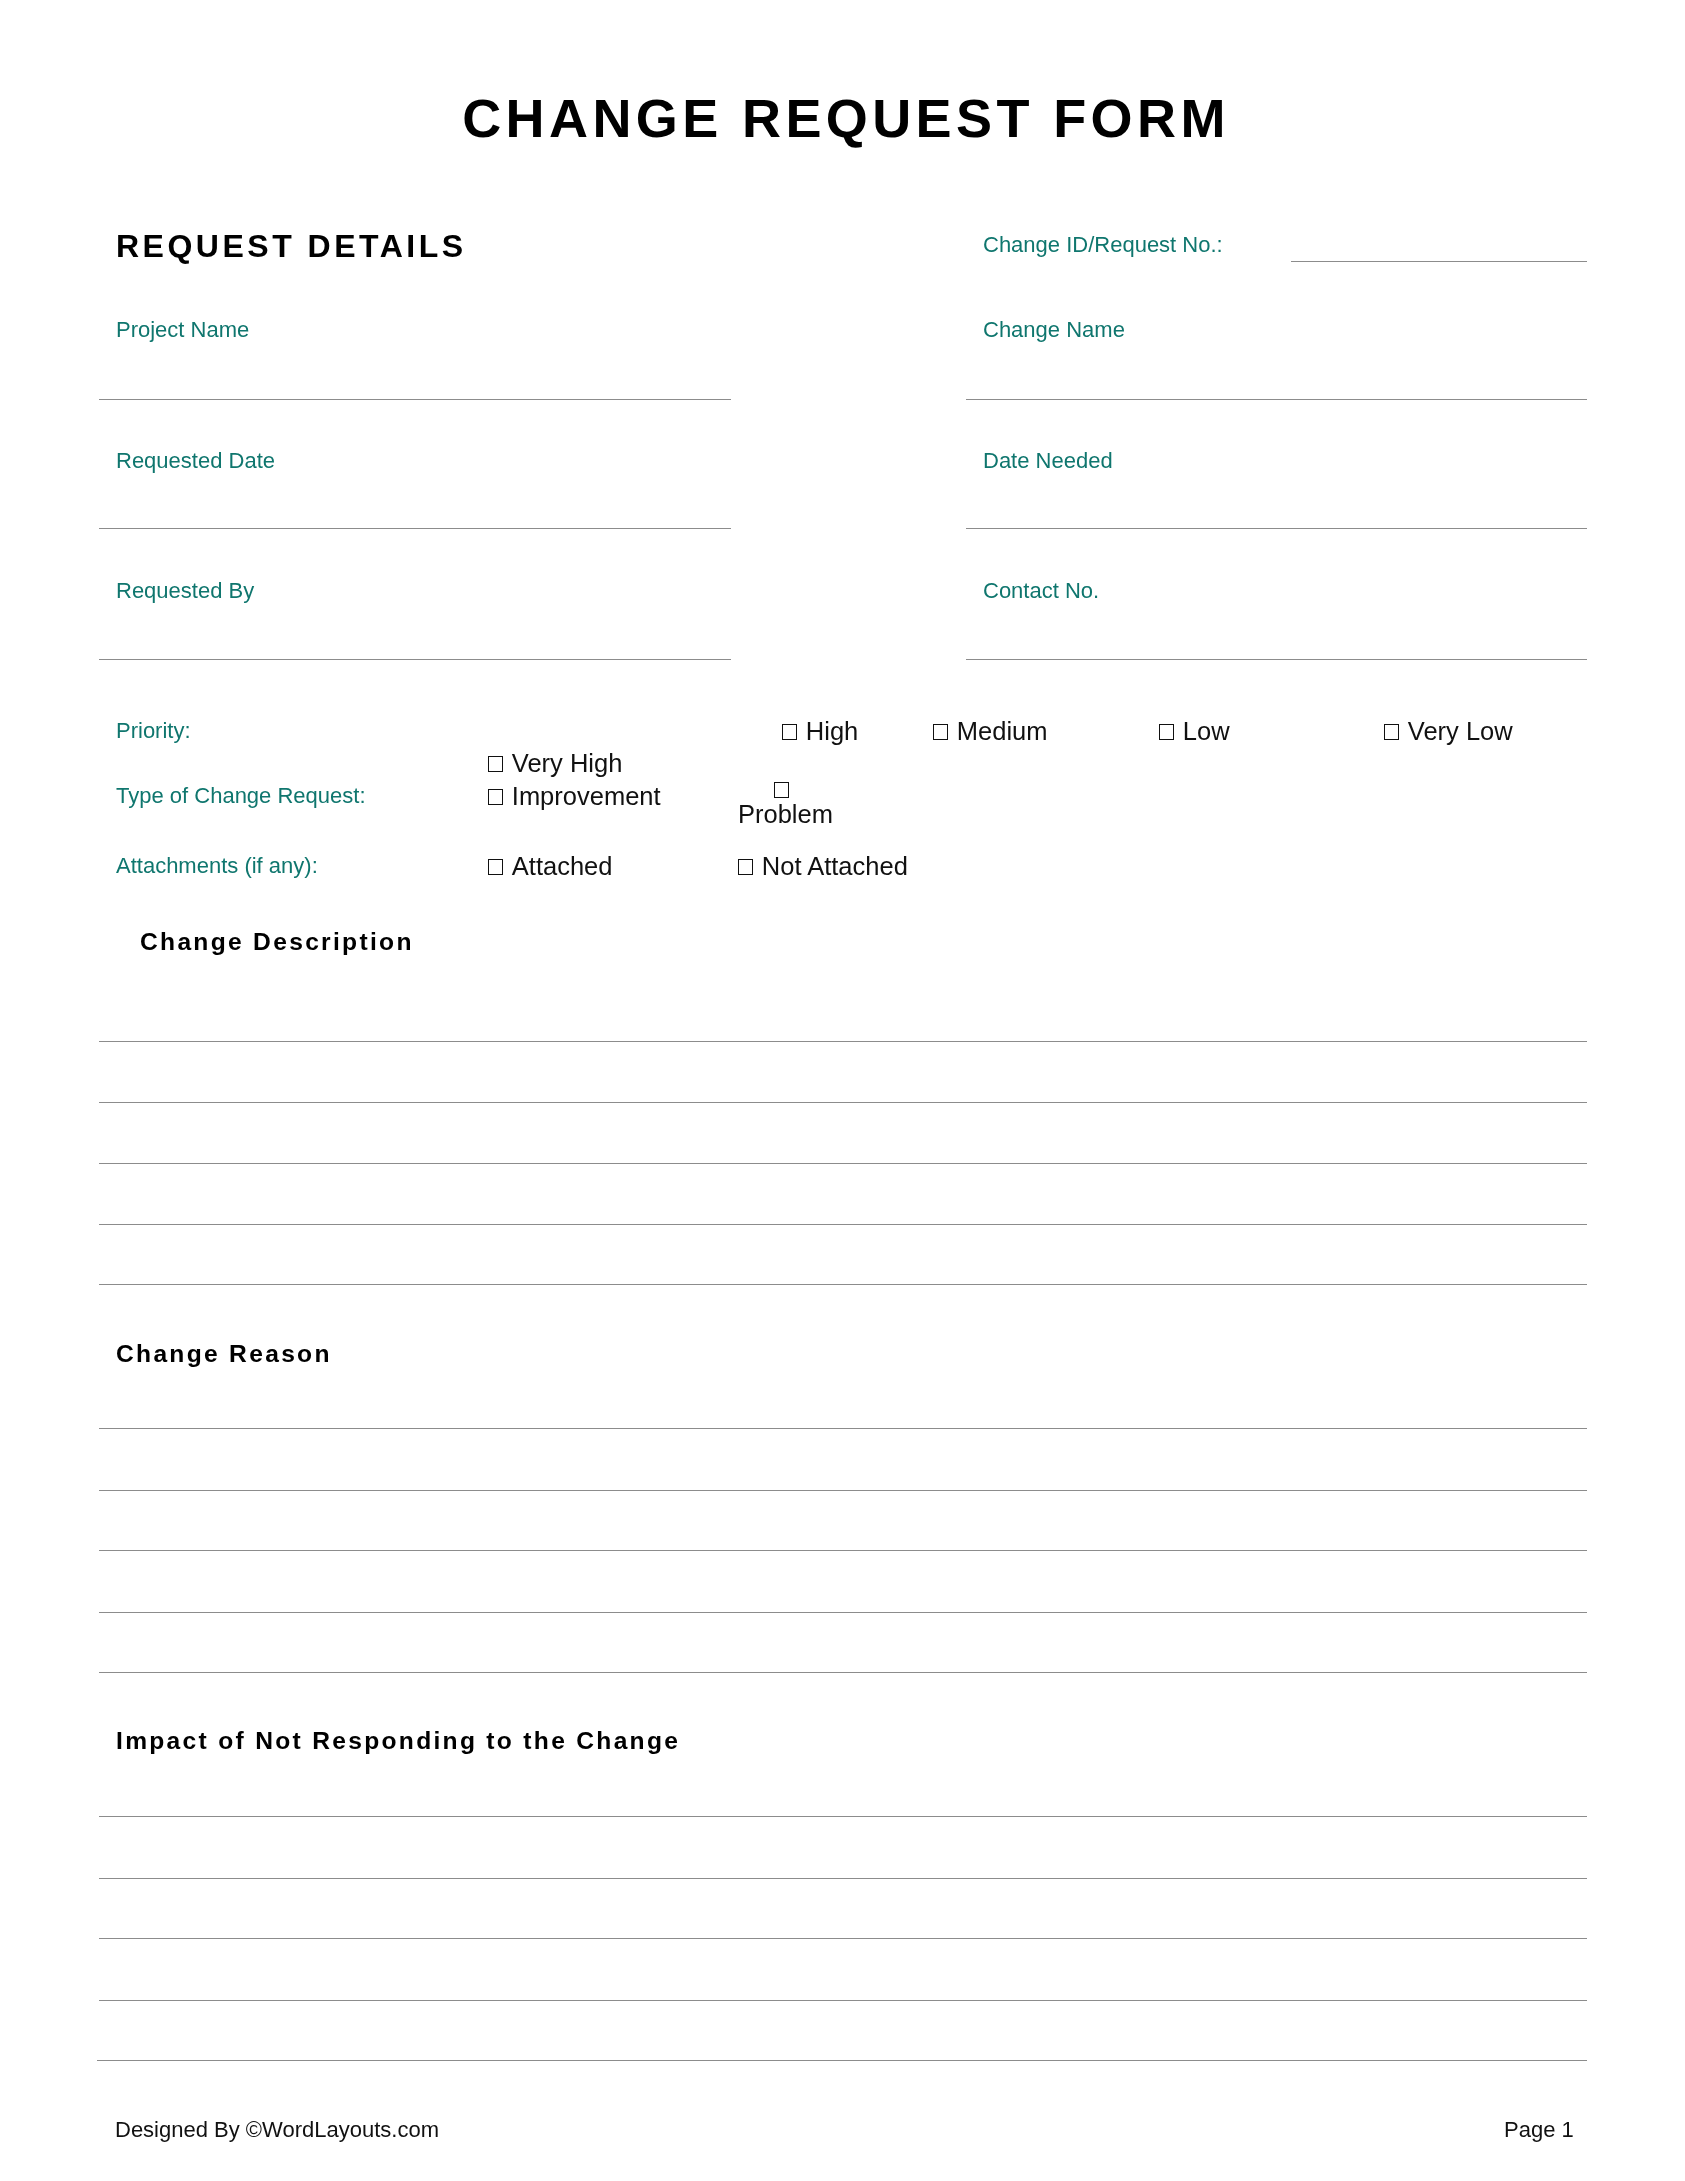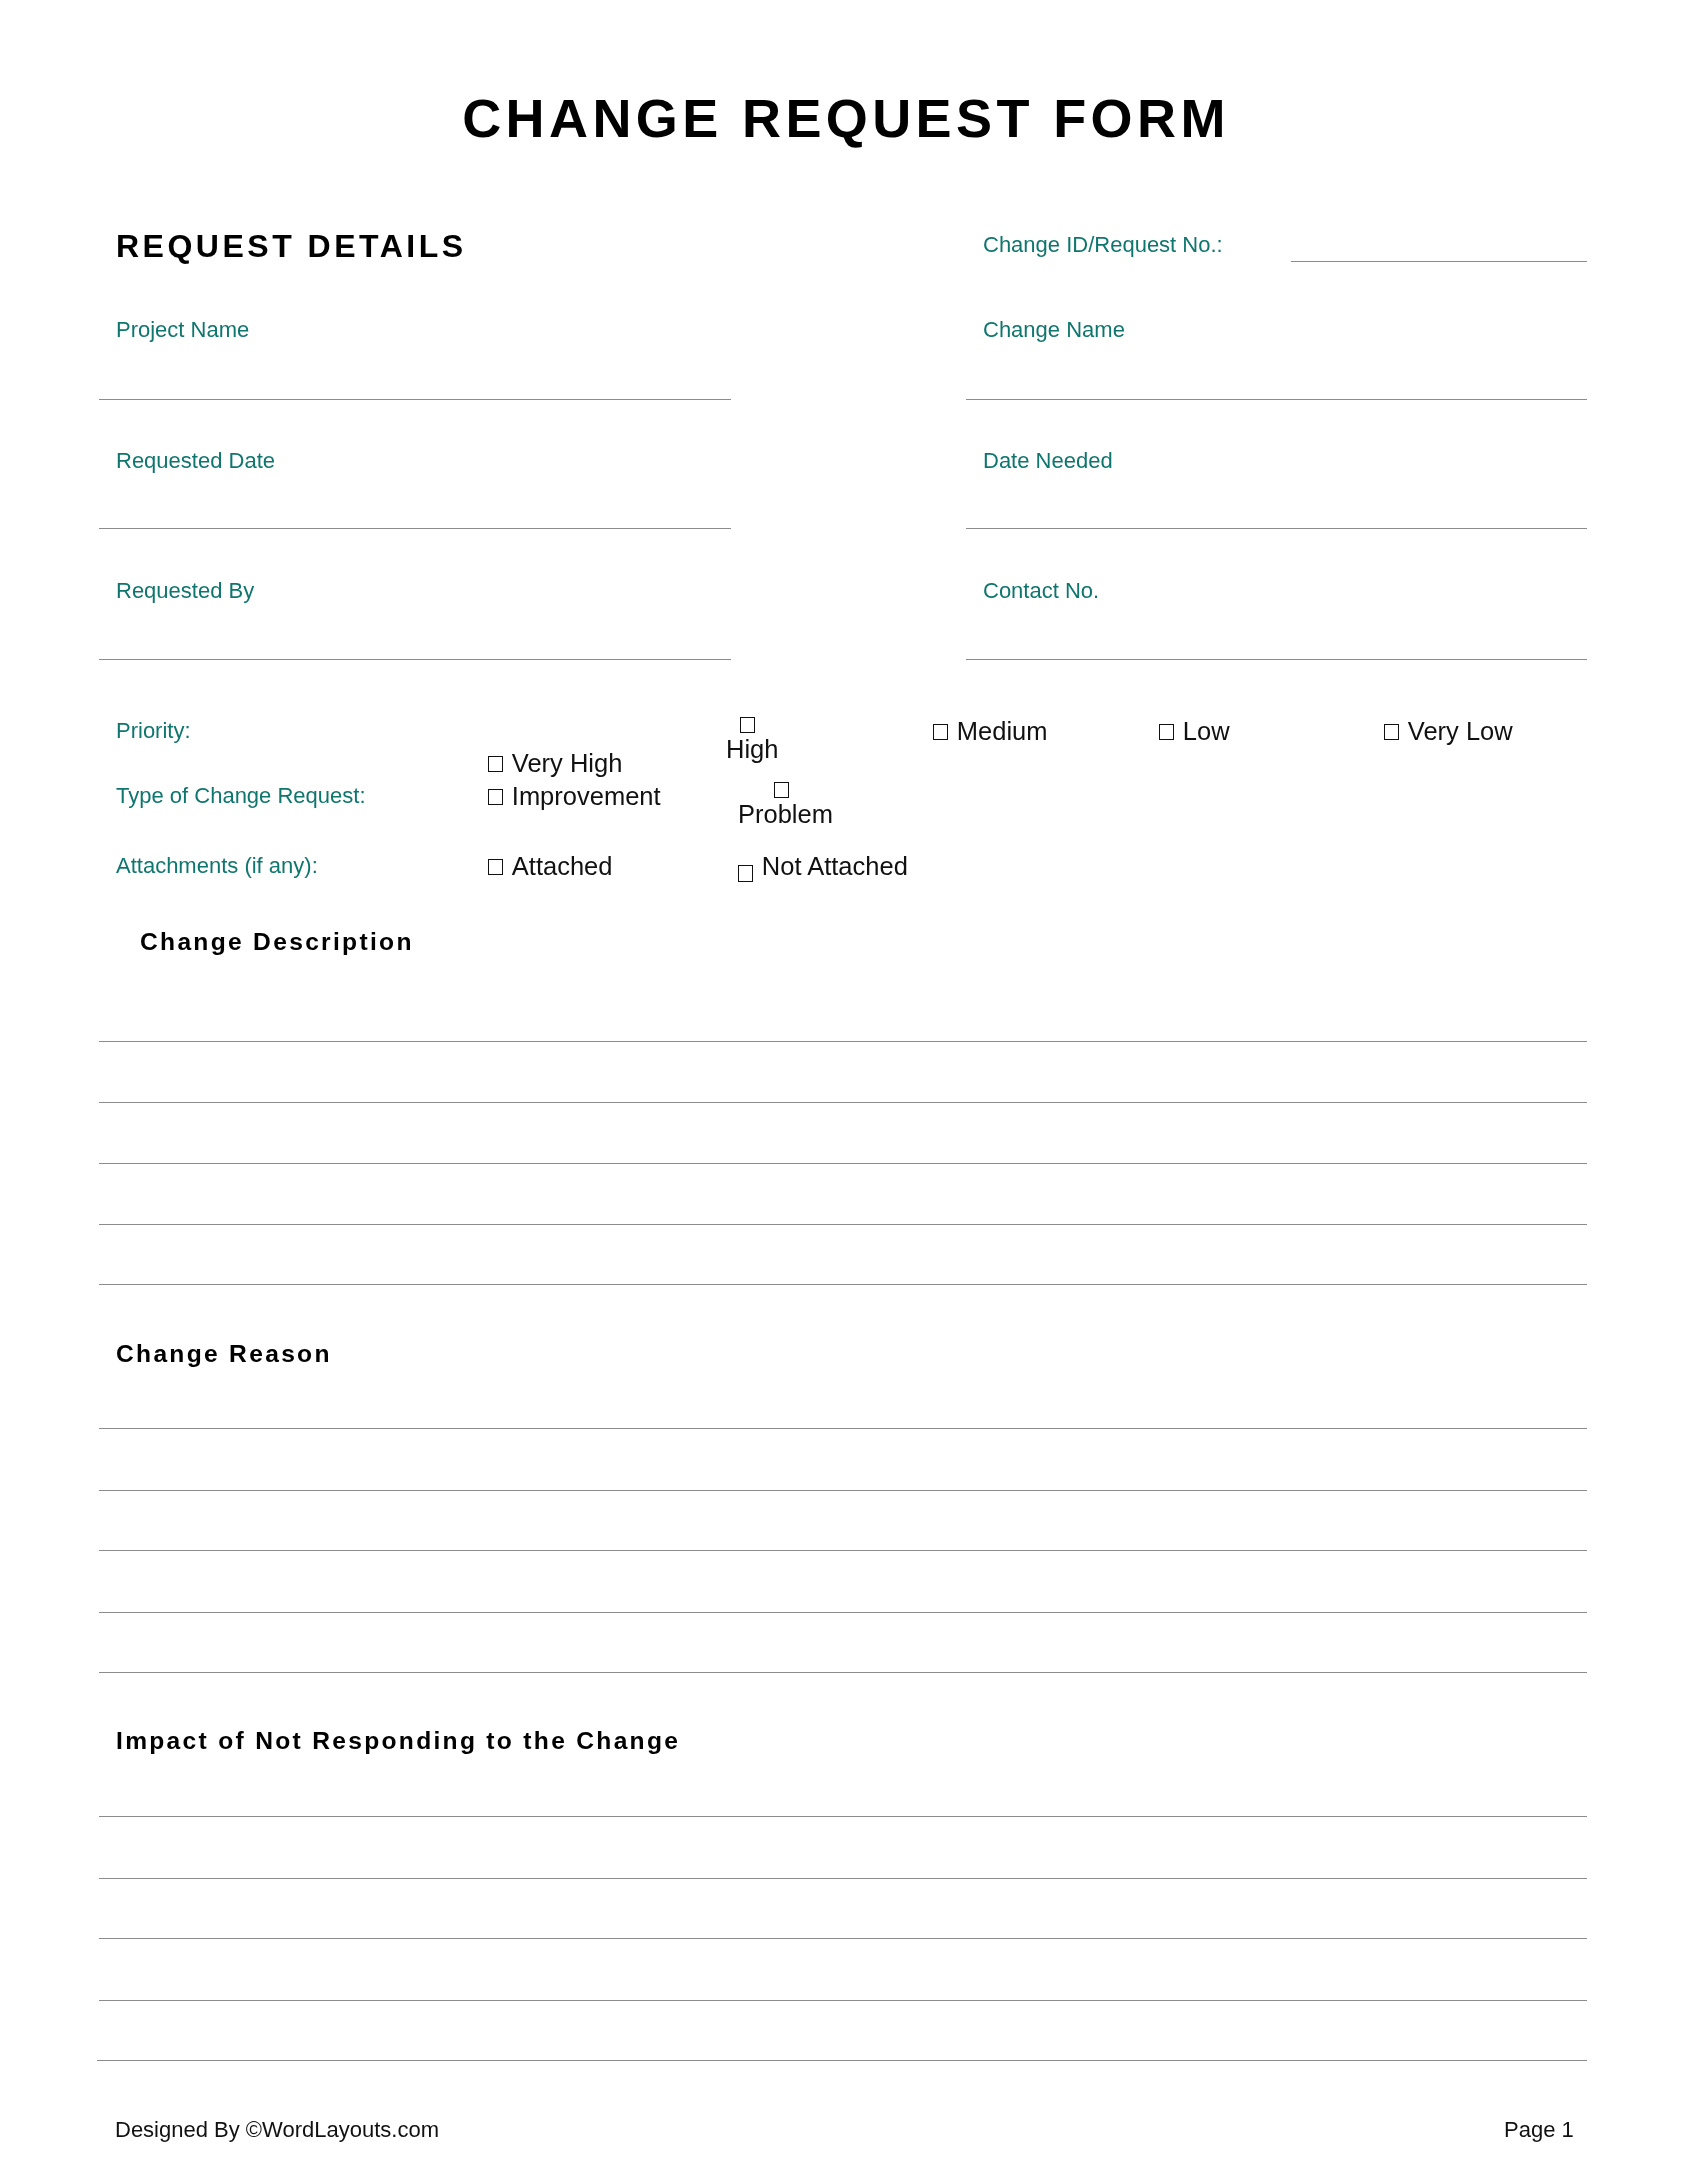--- a/index.html
+++ b/index.html
@@ -39,21 +39,21 @@
 <div class="abs label" style="left:116px; top:575px;">Requested By</div>
 <div class="hline" style="left:99px; width:632px; top:659px;"></div>
 <div class="abs label" style="left:983px; top:575px;">Contact No.</div>
 <div class="hline" style="left:966px; width:621px; top:659px;"></div>
 
 <div class="abs label" style="left:116px; top:715px;">Priority:</div>
 <div class="abs opt" style="left:488px; top:747px;">
   <span class="box"></span>
   <span>Very High</span>
 </div>
-<div class="abs opt" style="left:726px; top:715px;flex-direction:column;">
+<div class="abs opt" style="left:782px; top:715px;">
   <span class="box"></span>
   <span>High</span>
 </div>
 <div class="abs opt" style="left:933px; top:715px;">
   <span class="box"></span>
   <span>Medium</span>
 </div>
 <div class="abs opt" style="left:1159px; top:715px;">
   <span class="box"></span>
   <span>Low</span>
@@ -71,21 +71,21 @@
 <div class="abs opt" style="left:738px; top:780px;flex-direction:column;">
   <span class="box"></span>
   <span>Problem</span>
 </div>
 
 <div class="abs label" style="left:116px; top:850px;">Attachments (if any):</div>
 <div class="abs opt" style="left:488px; top:850px;">
   <span class="box"></span>
   <span>Attached</span>
 </div>
-<div class="abs opt" style="left:738px; top:850px;align-items:flex-end;">
+<div class="abs opt" style="left:738px; top:850px;">
   <span class="box"></span>
   <span>Not Attached</span>
 </div>
 
 <div class="abs heading" style="top:927px;margin-left:24px;">Change Description</div>
 <div class="hline" style="left:99px; width:1488px; top:1041px;"></div>
 <div class="hline" style="left:99px; width:1488px; top:1102px;"></div>
 <div class="hline" style="left:99px; width:1488px; top:1163px;"></div>
 <div class="hline" style="left:99px; width:1488px; top:1224px;"></div>
 <div class="hline" style="left:99px; width:1488px; top:1284px;"></div>

